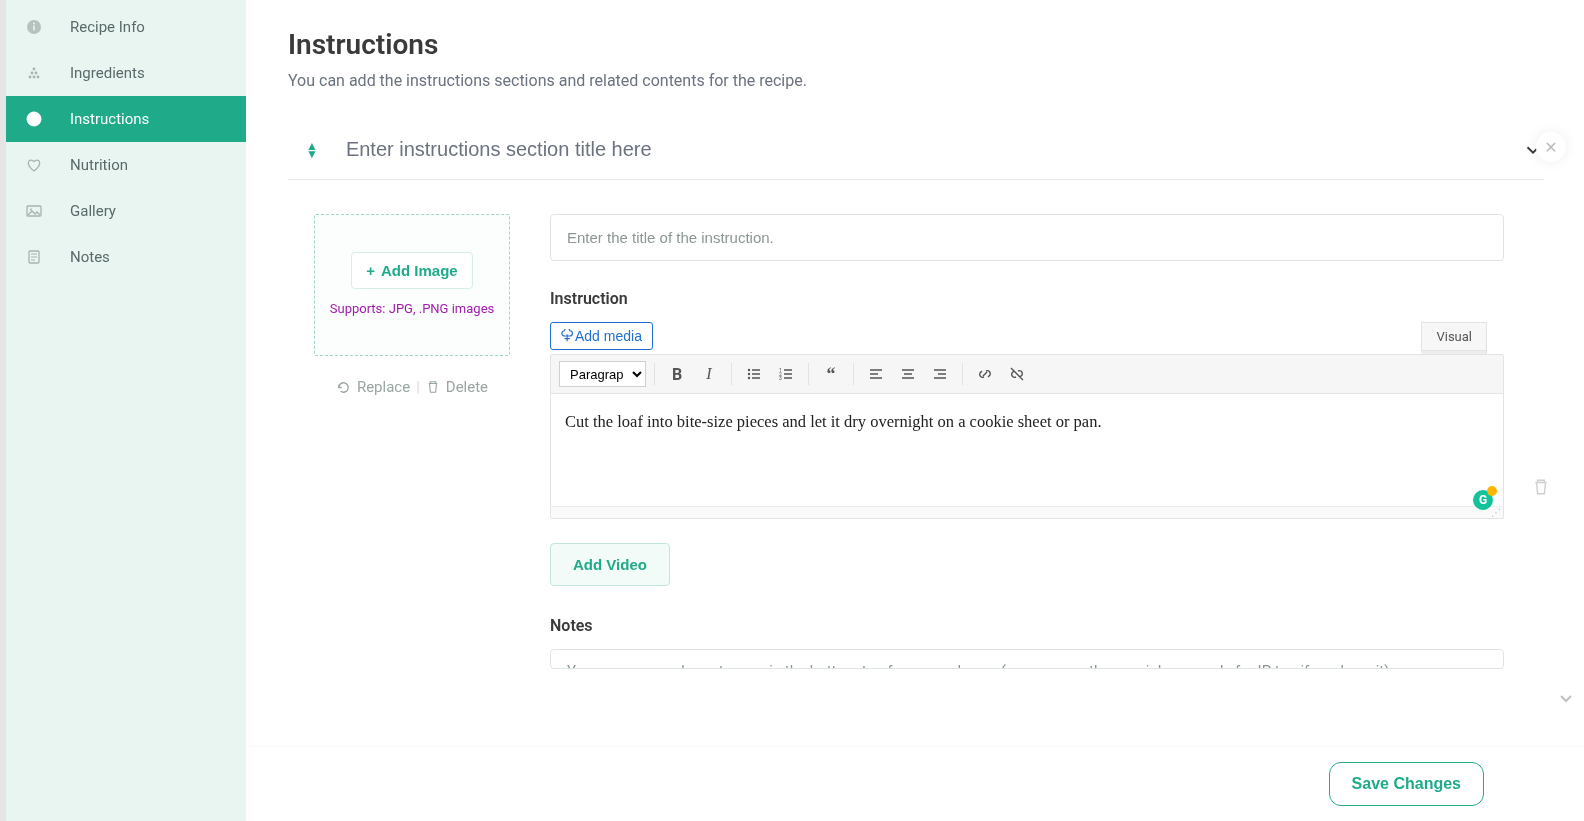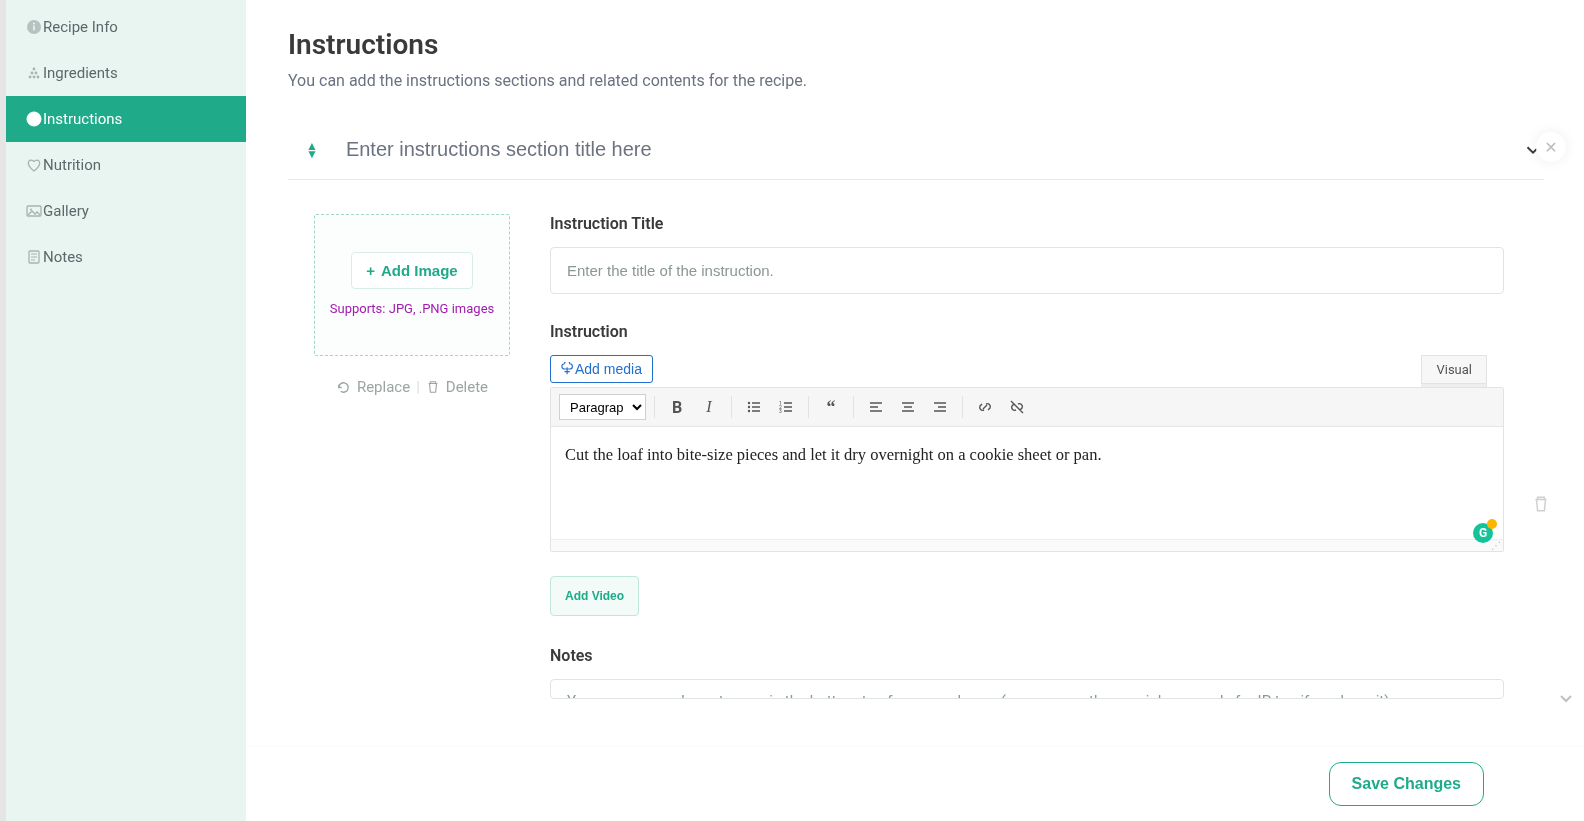--- a/index.html
+++ b/index.html
@@ -18,21 +18,21 @@
     left: 0;
     top: 0;
     width: 240px;
     height: 100%;
     background: #e9f5f1;
     padding-top: 4px;
   }
   .sidebar-item {
     display: flex;
     align-items: center;
-    gap: 1px;
+    gap: 28px;
     padding: 14px 20px;
     font-size: 15px;
     color: #5a6a6a;
     cursor: pointer;
   }
   .sidebar-item.active {
     background: #1fab89;
     color: #fff;
   }
   .sidebar-item .icon { width: 16px; height: 16px; display:flex; align-items:center; justify-content:center; }
@@ -218,23 +218,23 @@
   .trash-right {
     position:absolute; right:-46px; top: 58%;
     color:#cfcfcf; cursor:pointer;
   }
 
   .add-video-btn {
     margin-top: 24px;
     border:1px solid #bfe8db;
     background:#f2fbf7;
     color:#1fab89;
-    font-size:12px;
+    font-size:15px;
     font-weight:600;
-    padding: 12px 14px;
+    padding: 12px 22px;
     border-radius:4px;
     cursor:pointer;
   }
 
   .notes-label { margin-top: 30px; }
   .notes-cut {
     border:1px solid #dfe5e3;
     border-radius:4px;
     padding: 14px 16px 0 16px;
     font-size:15px;
@@ -379,21 +379,20 @@
         <span>
           <svg width="14" height="14" viewBox="0 0 16 16">
               <path d="M3 4 L13 4 M5 4 L5 2 L11 2 L11 4 M4 4 L5 14 L11 14 L12 4" fill="none" stroke="#9aa6a2" stroke-width="1.3"></path>
             </svg>
           <span>Delete</span>
         </span>
       </div>
     </div>
 
     <div class="fields-col" style="position:relative;">
-      <div class="field-label">Instruction Title</div>
       <input class="text-input" placeholder="Enter the title of the instruction." style="">
 
       <div class="field-label">Instruction</div>
 
       <div class="editor-wrap">
         <button class="add-media-btn">
           <svg width="14" height="14" viewBox="0 0 16 16">
               <path d="M4 2 A3 3 0 0 1 10 2 A3 3 0 0 1 10 8 L4 8 A3 3 0 0 1 4 2 M7 6 L7 14 M4 11 L10 11" fill="none" stroke="#1f6fcf" stroke-width="1.3"></path>
             </svg>
           <span>Add media</span>

